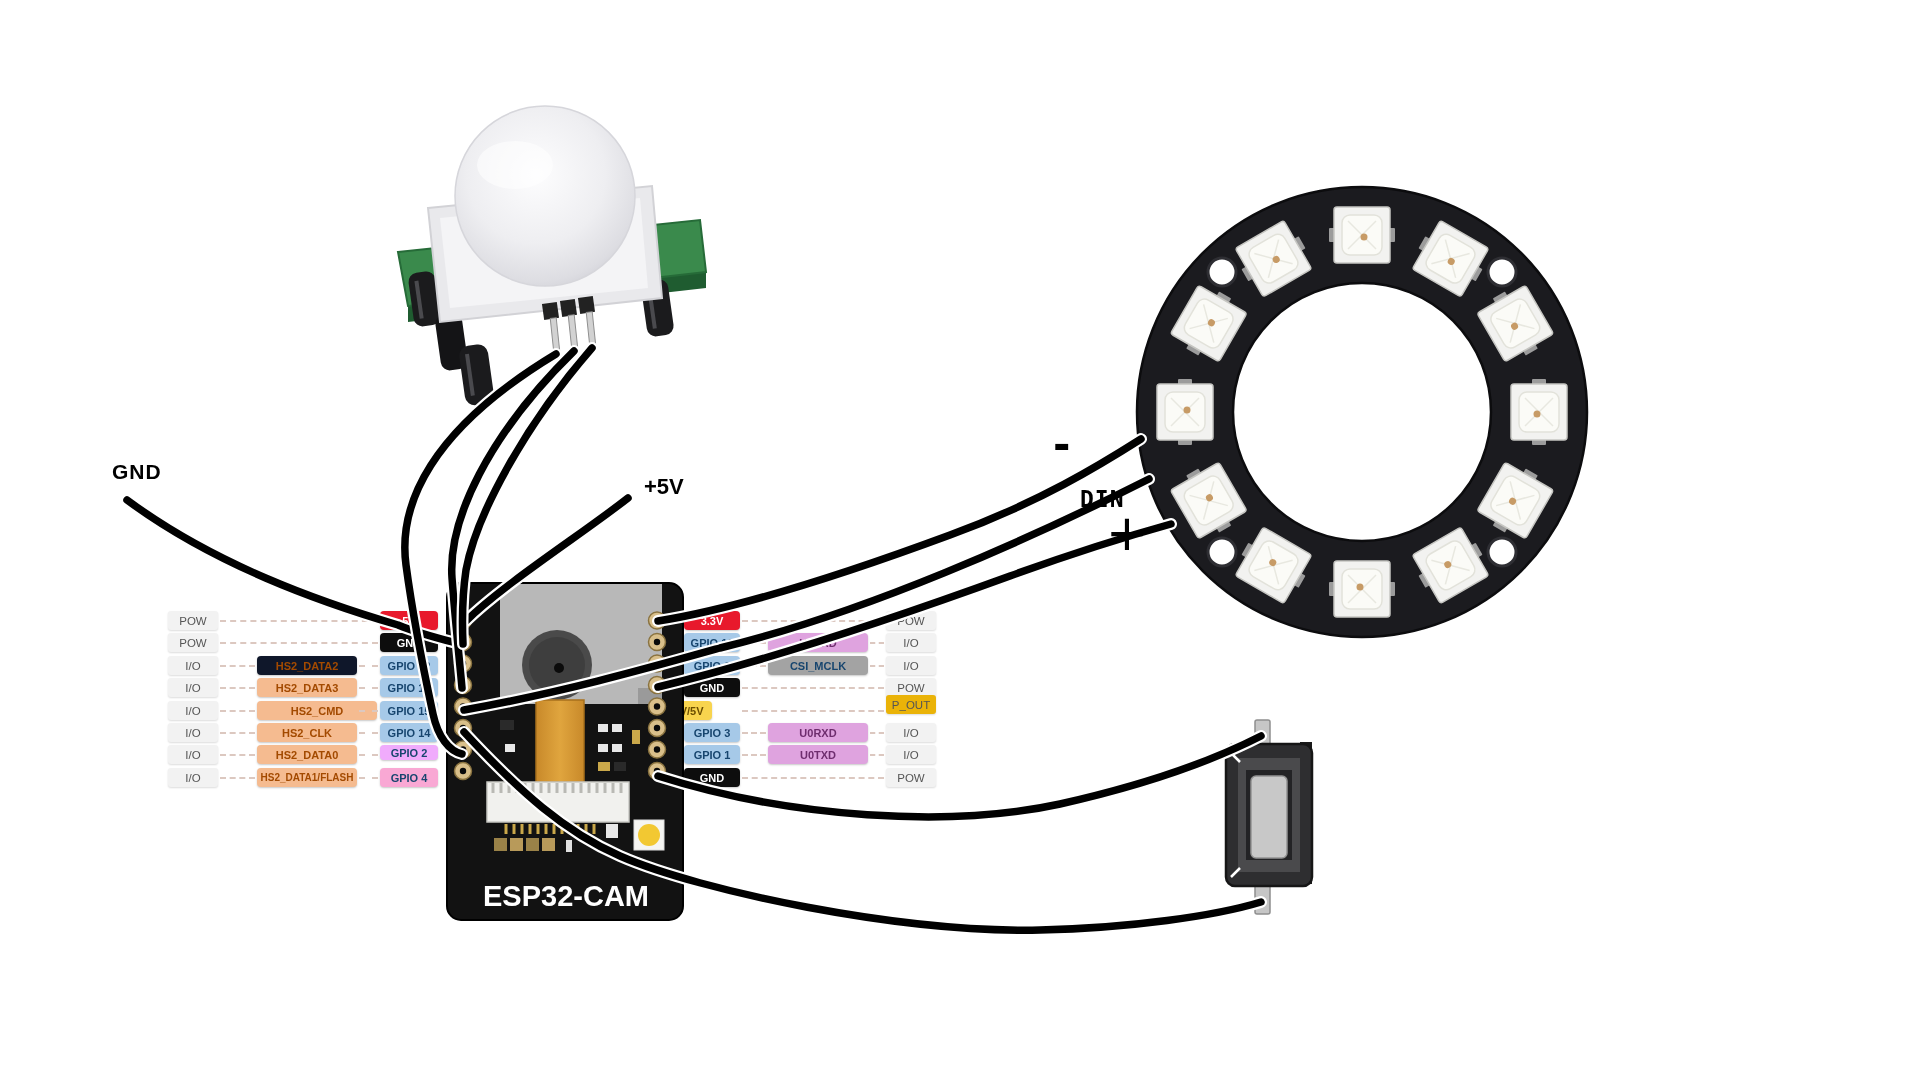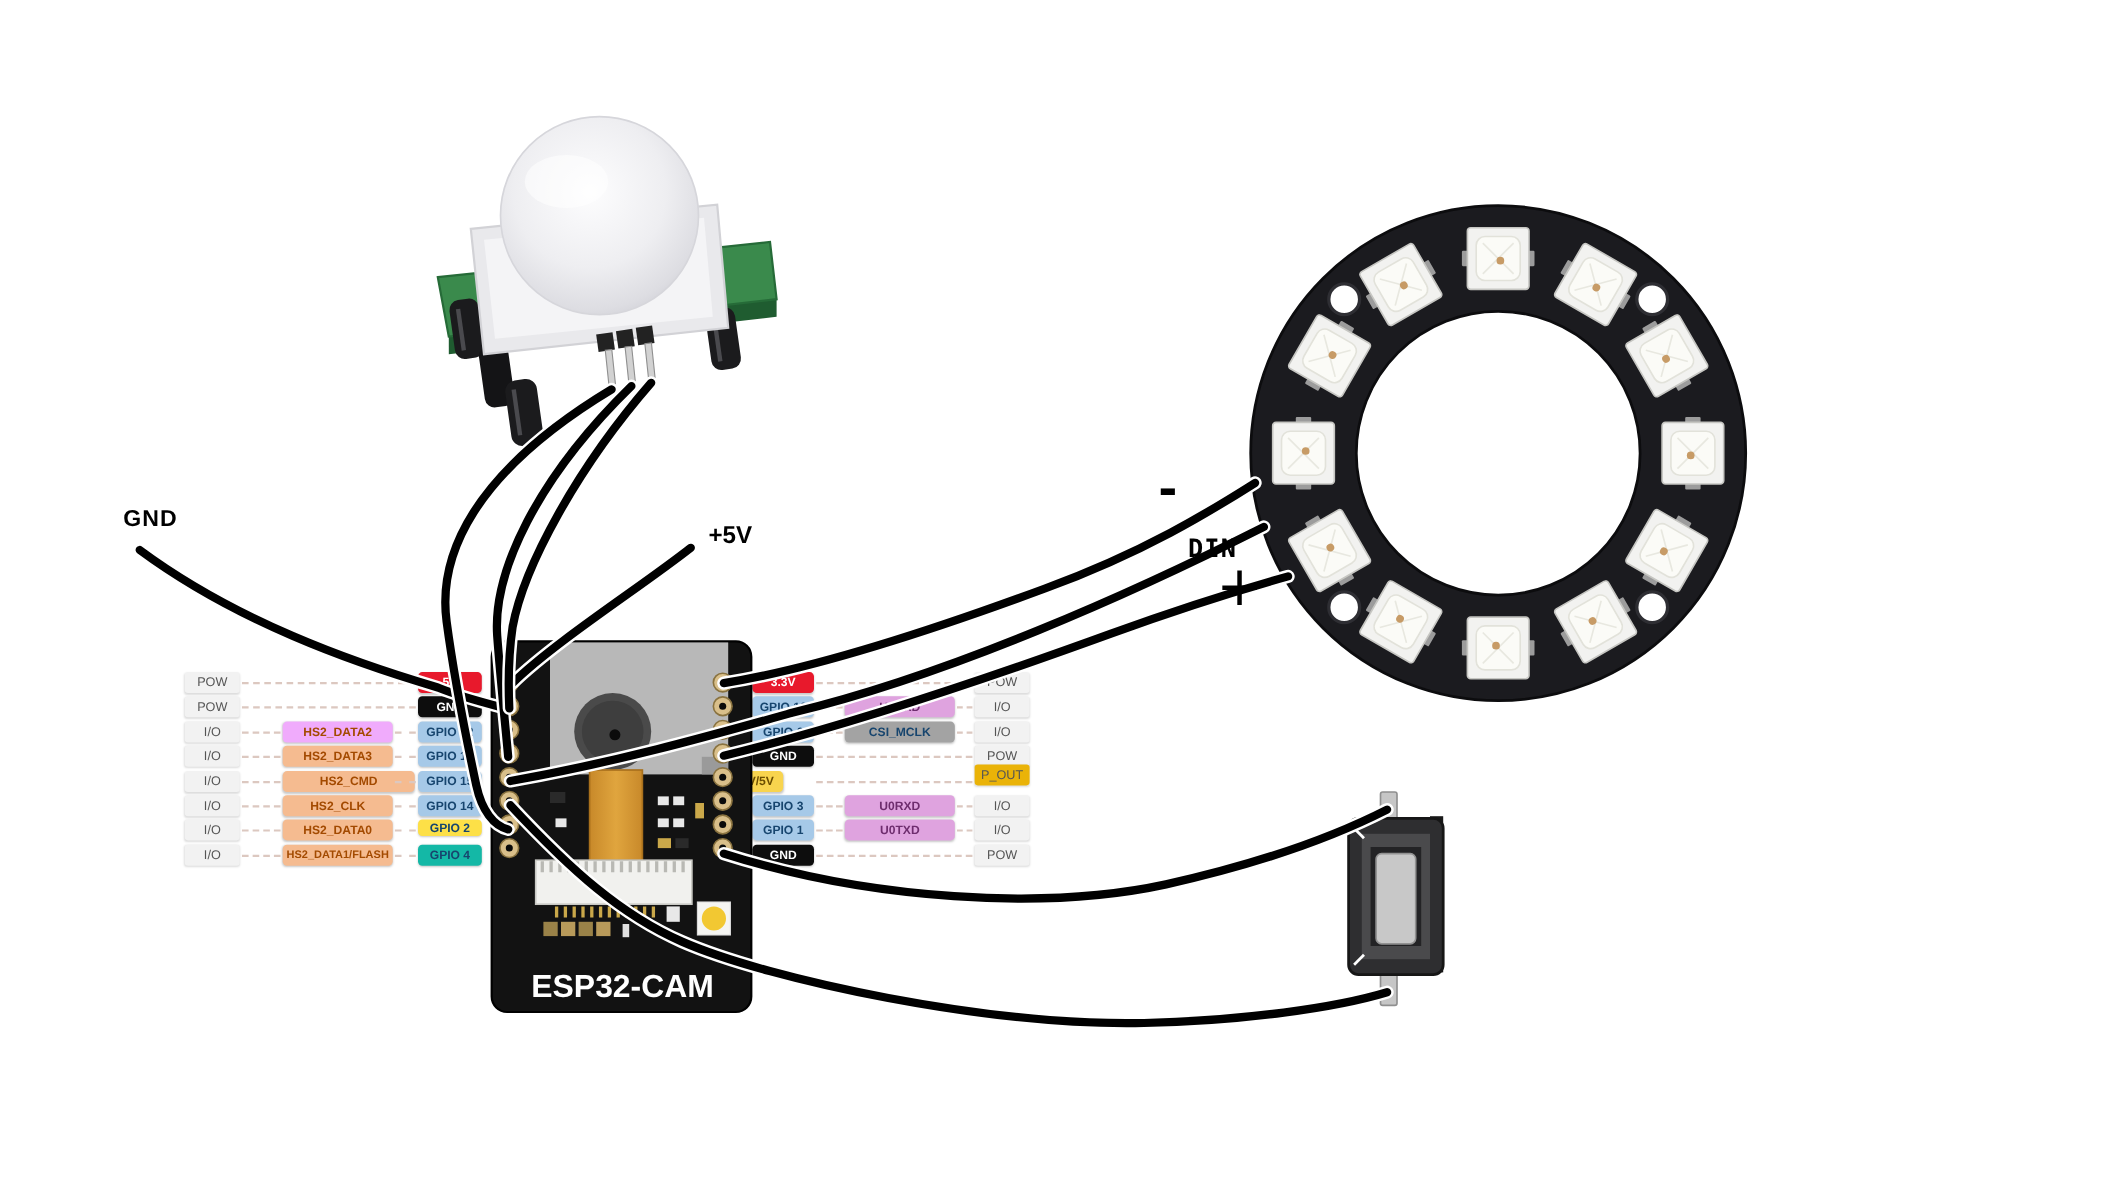--- a/index.html
+++ b/index.html
@@ -27,21 +27,21 @@
 
   <div id="tables">
       <div class="badge plain" style="left: 168px; top: 611px; width: 50px; height: 19px; background: rgb(242, 242, 242); color: rgb(85, 85, 85);">POW</div>
       <div class="dash" style="left: 220px; top: 620px; width: 158px;"></div>
       <div class="badge" style="left: 380px; top: 611px; width: 58px; height: 19px; background: rgb(232, 25, 44); color: rgb(255, 255, 255);">5V</div>
       <div class="badge plain" style="left: 168px; top: 633px; width: 50px; height: 19px; background: rgb(242, 242, 242); color: rgb(85, 85, 85);">POW</div>
       <div class="dash" style="left: 220px; top: 642px; width: 158px;"></div>
       <div class="badge" style="left: 380px; top: 633px; width: 58px; height: 19px; background: rgb(13, 13, 13); color: rgb(255, 255, 255);">GND</div>
       <div class="badge plain" style="left: 168px; top: 656px; width: 50px; height: 19px; background: rgb(242, 242, 242); color: rgb(85, 85, 85);">I/O</div>
       <div class="dash" style="left: 220px; top: 665px; width: 35px;"></div>
-      <div class="badge" style="left: 257px; top: 656px; width: 100px; height: 19px; background: #f0abfc; color: rgb(163, 74, 0);">HS2_DATA2</div>
+      <div class="badge" style="left: 257px; top: 656px; width: 100px; height: 19px; background: #0f172a; color: rgb(163, 74, 0);">HS2_DATA2</div>
       <div class="dash" style="left: 359px; top: 665px; width: 19px;"></div>
       <div class="badge" style="left: 380px; top: 656px; width: 58px; height: 19px; background: rgb(166, 201, 232); color: rgb(23, 69, 110);">GPIO 12</div>
       <div class="badge plain" style="left: 168px; top: 678px; width: 50px; height: 19px; background: rgb(242, 242, 242); color: rgb(85, 85, 85);">I/O</div>
       <div class="dash" style="left: 220px; top: 687px; width: 35px;"></div>
       <div class="badge" style="left: 257px; top: 678px; width: 100px; height: 19px; background: rgb(245, 187, 144); color: rgb(163, 74, 0);">HS2_DATA3</div>
       <div class="dash" style="left: 359px; top: 687px; width: 19px;"></div>
       <div class="badge" style="left: 380px; top: 678px; width: 58px; height: 19px; background: rgb(166, 201, 232); color: rgb(23, 69, 110);">GPIO 13</div>
       <div class="badge plain" style="left: 168px; top: 701px; width: 50px; height: 19px; background: rgb(242, 242, 242); color: rgb(85, 85, 85);">I/O</div>
       <div class="dash" style="left: 220px; top: 710px; width: 35px;"></div>
       <div class="badge" style="left: 257px; top: 701px; width: 120px; height: 19px; background: rgb(245, 187, 144); color: rgb(163, 74, 0);">HS2_CMD</div>
@@ -49,26 +49,26 @@
       <div class="badge" style="left: 380px; top: 701px; width: 58px; height: 19px; background: rgb(166, 201, 232); color: rgb(23, 69, 110);">GPIO 15</div>
       <div class="badge plain" style="left: 168px; top: 723px; width: 50px; height: 19px; background: rgb(242, 242, 242); color: rgb(85, 85, 85);">I/O</div>
       <div class="dash" style="left: 220px; top: 732px; width: 35px;"></div>
       <div class="badge" style="left: 257px; top: 723px; width: 100px; height: 19px; background: rgb(245, 187, 144); color: rgb(163, 74, 0);">HS2_CLK</div>
       <div class="dash" style="left: 359px; top: 732px; width: 19px;"></div>
       <div class="badge" style="left: 380px; top: 723px; width: 58px; height: 19px; background: rgb(166, 201, 232); color: rgb(23, 69, 110);">GPIO 14</div>
       <div class="badge plain" style="left: 168px; top: 745px; width: 50px; height: 19px; background: rgb(242, 242, 242); color: rgb(85, 85, 85);">I/O</div>
       <div class="dash" style="left: 220px; top: 754px; width: 35px;"></div>
       <div class="badge" style="left: 257px; top: 745px; width: 100px; height: 19px; background: rgb(245, 187, 144); color: rgb(163, 74, 0);">HS2_DATA0</div>
       <div class="dash" style="left: 359px; top: 754px; width: 19px;"></div>
-      <div class="badge" style="left: 380px; top: 745px; width: 58px; height: 15px; background: #fde047; color: rgb(23, 69, 110);">GPIO 2</div>
+      <div class="badge" style="left: 380px; top: 745px; width: 58px; height: 15px; background: #f0abfc; color: rgb(23, 69, 110);">GPIO 2</div>
       <div class="badge plain" style="left: 168px; top: 768px; width: 50px; height: 19px; background: rgb(242, 242, 242); color: rgb(85, 85, 85);">I/O</div>
       <div class="dash" style="left: 220px; top: 777px; width: 35px;"></div>
       <div class="badge" style="left: 257px; top: 768px; width: 100px; height: 19px; background: rgb(245, 187, 144); color: rgb(163, 74, 0); font-size: 10px;">HS2_DATA1/FLASH</div>
       <div class="dash" style="left: 359px; top: 777px; width: 19px;"></div>
-      <div class="badge" style="left: 380px; top: 768px; width: 58px; height: 19px; background: #14b8a6; color: rgb(23, 69, 110);">GPIO 4</div>
+      <div class="badge" style="left: 380px; top: 768px; width: 58px; height: 19px; background: #f9a8d4; color: rgb(23, 69, 110);">GPIO 4</div>
       <div class="badge" style="left: 684px; top: 611px; width: 56px; height: 19px; background: rgb(232, 25, 44); color: rgb(255, 255, 255);">3.3V</div>
       <div class="dash" style="left: 742px; top: 620px; width: 142px;"></div>
       <div class="badge plain" style="left: 886px; top: 611px; width: 50px; height: 19px; background: rgb(242, 242, 242); color: rgb(85, 85, 85);">POW</div>
       <div class="badge" style="left: 684px; top: 633px; width: 56px; height: 19px; background: rgb(166, 201, 232); color: rgb(23, 69, 110);">GPIO 16</div>
       <div class="dash" style="left: 742px; top: 642px; width: 24px;"></div>
       <div class="badge" style="left: 768px; top: 633px; width: 100px; height: 19px; background: rgb(223, 163, 223); color: rgb(110, 45, 110);">U2RXD</div>
       <div class="dash" style="left: 870px; top: 642px; width: 14px;"></div>
       <div class="badge plain" style="left: 886px; top: 633px; width: 50px; height: 19px; background: rgb(242, 242, 242); color: rgb(85, 85, 85);">I/O</div>
       <div class="badge" style="left: 684px; top: 656px; width: 56px; height: 19px; background: rgb(166, 201, 232); color: rgb(23, 69, 110);">GPIO 0</div>
       <div class="dash" style="left: 742px; top: 665px; width: 24px;"></div>

